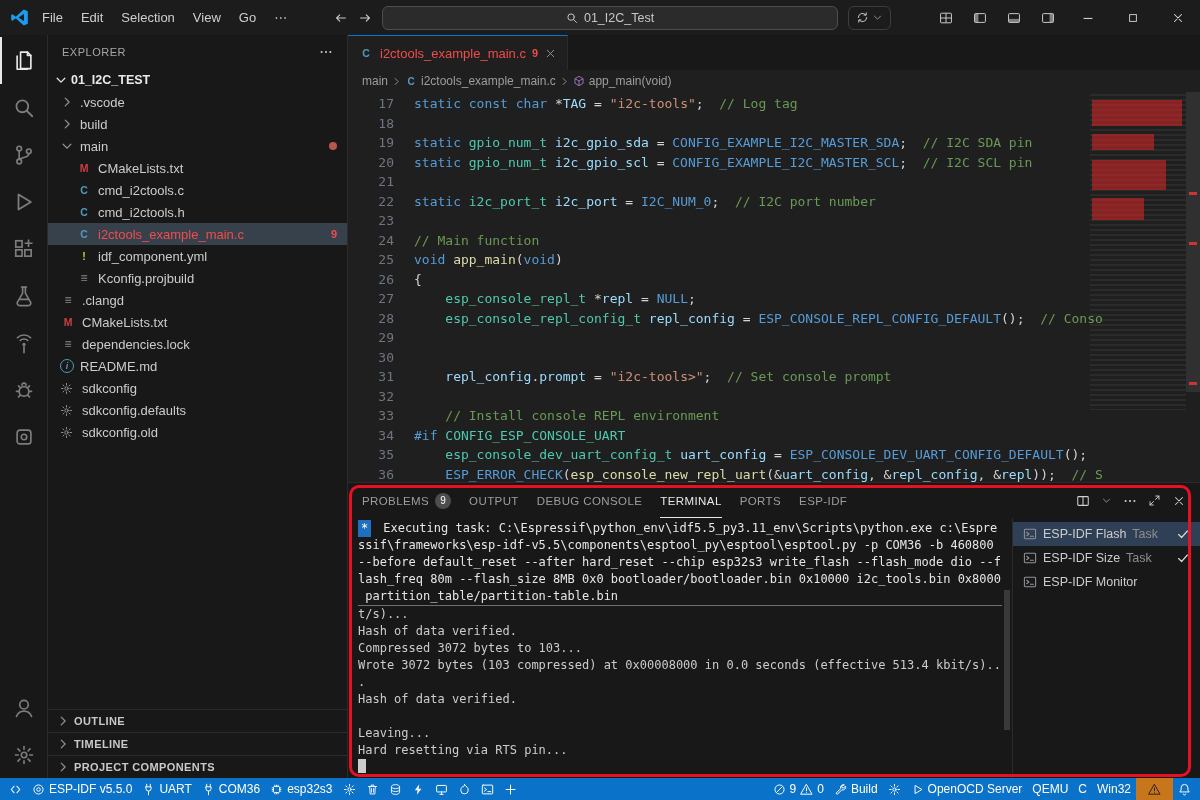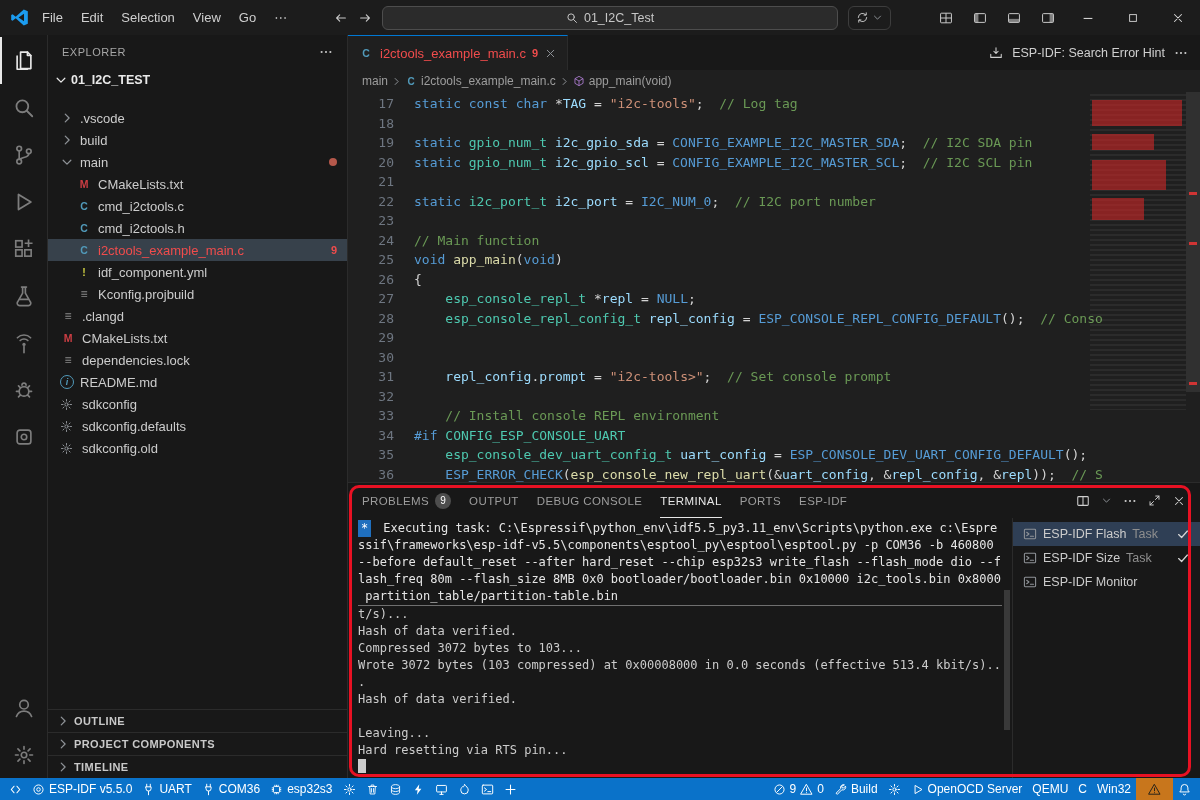--- a/index.html
+++ b/index.html
@@ -415,21 +415,21 @@
             <use href="#kebab"></use>
           </svg>
       </div>
       <div class="root-row">
         <svg class="ic14">
             <use href="#chev-d"></use>
           </svg>
         <span>01_I2C_TEST</span>
       </div>
       <div>
-          <div class="trow" style="padding-left: 12px; margin-top: 16px;">
+          <div class="trow" style="padding-left: 12px;">
             <svg class="ic14 dim">
               <use href="#chev-r"></use>
             </svg>
             <span class="tlabel">.vscode</span>
           </div>
           <div class="trow" style="padding-left: 12px;">
             <svg class="ic14 dim">
               <use href="#chev-r"></use>
             </svg>
             <span class="tlabel">build</span>
@@ -512,48 +512,39 @@
           <div class="srow">
             <svg class="ic14 dim">
               <use href="#chev-r"></use>
             </svg>
             <span>OUTLINE</span>
           </div>
           <div class="srow">
             <svg class="ic14 dim">
               <use href="#chev-r"></use>
             </svg>
-            <span>PROJECT COMPONENTS</span>
+            <span>TIMELINE</span>
           </div>
           <div class="srow">
             <svg class="ic14 dim">
               <use href="#chev-r"></use>
             </svg>
-            <span>TIMELINE</span>
+            <span>PROJECT COMPONENTS</span>
           </div>
         </div>
     </div>
 
     <div class="editor-col">
       <div class="tabbar">
         <div class="tab">
           <span class="fi fi-c">C</span>
           <span class="tab-label">i2ctools_example_main.c</span>
           <span class="tbadge">9</span>
           <svg class="ic13 dim">
               <use href="#close"></use>
-            </svg>
-        </div>
-        <div class="tab-actions">
-          <svg class="ic14">
-              <use href="#tray"></use>
-            </svg>
-          <span>ESP-IDF: Search Error Hint</span>
-          <svg class="ic14">
-              <use href="#kebab"></use>
             </svg>
         </div>
       </div>
       <div class="breadcrumbs">
           <span class="bc-item">
             <span>main</span>
           </span>
           <span>
             <svg class="ic11 dim">
               <use href="#chev-r"></use>

